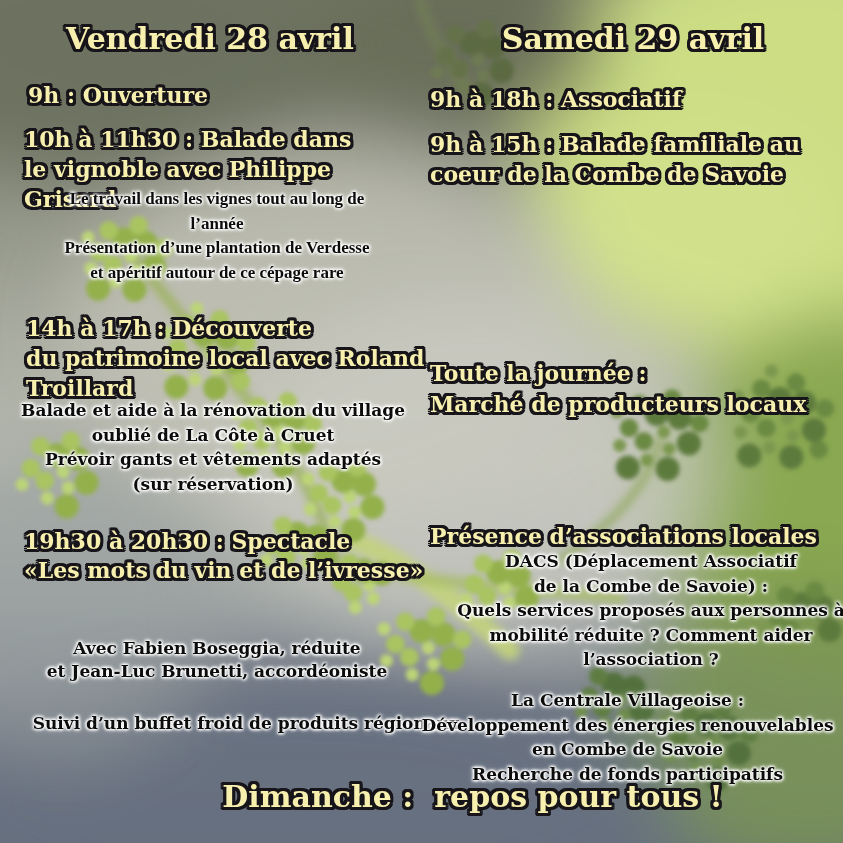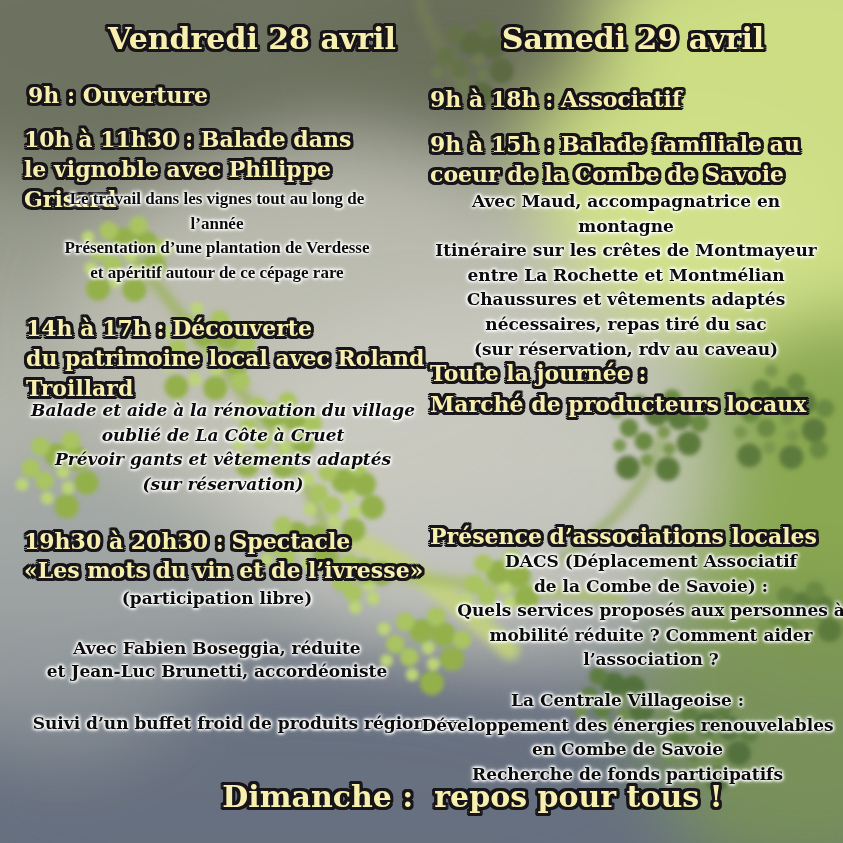--- a/index.html
+++ b/index.html
@@ -277,56 +277,49 @@
         <circle cx="492.8" cy="46.6" r="12.1" fill="#5c6a43"></circle>
         <circle cx="462.4" cy="86.2" r="6.5" fill="#6e7a52"></circle>
         <circle cx="455.4" cy="34.2" r="9.3" fill="#657249"></circle>
         <circle cx="501.6" cy="70.6" r="12.1" fill="#5c6a43"></circle>
         <circle cx="437.1" cy="72.5" r="6.5" fill="#6e7a52"></circle>
         <circle cx="485.9" cy="28.8" r="9.3" fill="#657249"></circle>
         <circle cx="481.7" cy="94.4" r="12.1" fill="#5c6a43"></circle>
       </g>
   </svg>
 
-  <div class="txt h day-title" style="top:22px;left:0;width:420px;margin-left:42px;">Vendredi 28 avril</div>
+  <div class="txt h day-title" style="top:22px;left:0;width:420px;">Vendredi 28 avril</div>
   <div class="txt h sec" style="top:80px;left:28px;">9h : Ouverture</div>
 
   <div class="txt h sec" style="top:124px;left:24px;width:400px;">10h à 11h30 : Balade dans
 le vignoble avec Philippe Grisard</div>
   <div class="txt b body17" style="top:187px;left:8px;width:418px;font-family:Liberation Serif, serif;">Le travail dans les vignes tout au long de
 l’année
 Présentation d’une plantation de Verdesse
 et apéritif autour de ce cépage rare</div>
 
   <div class="txt h sec" style="top:313px;left:26px;width:400px;">14h à 17h : Découverte
 du patrimoine local avec Roland
 Troillard</div>
-  <div class="txt b body17" style="top:398px;left:14px;width:418px;font-style:italic;">Balade et aide à la rénovation du village
+  <div class="txt b body17" style="top:398px;left:4px;width:418px;">Balade et aide à la rénovation du village
 oublié de La Côte à Cruet
 Prévoir gants et vêtements adaptés
 (sur réservation)</div>
 
   <div class="txt h sec" style="top:527px;left:24px;width:402px;line-height:29px;">19h30 à 20h30 : Spectacle
 «Les mots du vin et de l’ivresse»</div>
-  <div class="txt b body17" style="top:586px;left:8px;width:418px;">(participation libre)</div>
   <div class="txt b body17" style="top:637px;left:8px;width:418px;line-height:23px;">Avec Fabien Boseggia, réduite
 et Jean-Luc Brunetti, accordéoniste</div>
   <div class="txt b body17" style="top:711px;left:0;width:430px;padding-left:31px;">Suivi d’un buffet froid de produits régionaux</div>
 
   <div class="txt h day-title" style="top:22px;left:423px;width:420px;">Samedi 29 avril</div>
   <div class="txt h sec" style="top:84px;left:430px;">9h à 18h : Associatif</div>
 
   <div class="txt h sec" style="top:129px;left:430px;width:410px;">9h à 15h : Balade familiale au
 coeur de la Combe de Savoie</div>
-  <div class="txt b body17" style="top:189px;left:425px;width:402px;line-height:24.6px;">Avec Maud, accompagnatrice en montagne
-Itinéraire sur les crêtes de Montmayeur
-entre La Rochette et Montmélian
-Chaussures et vêtements adaptés
-nécessaires, repas tiré du sac
-(sur réservation, rdv au caveau)</div>
 
   <div class="txt h sec" style="top:358px;left:430px;width:410px;line-height:31px;">Toute la journée :
 Marché de producteurs locaux</div>
 
   <div class="txt h sec" style="top:521px;left:430px;width:410px;">Présence d’associations locales</div>
   <div class="txt b body17" style="top:549px;left:442px;width:418px;">DACS (Déplacement Associatif
 de la Combe de Savoie) :
 Quels services proposés aux personnes à
 mobilité réduite ? Comment aider
 l’association ?</div>

